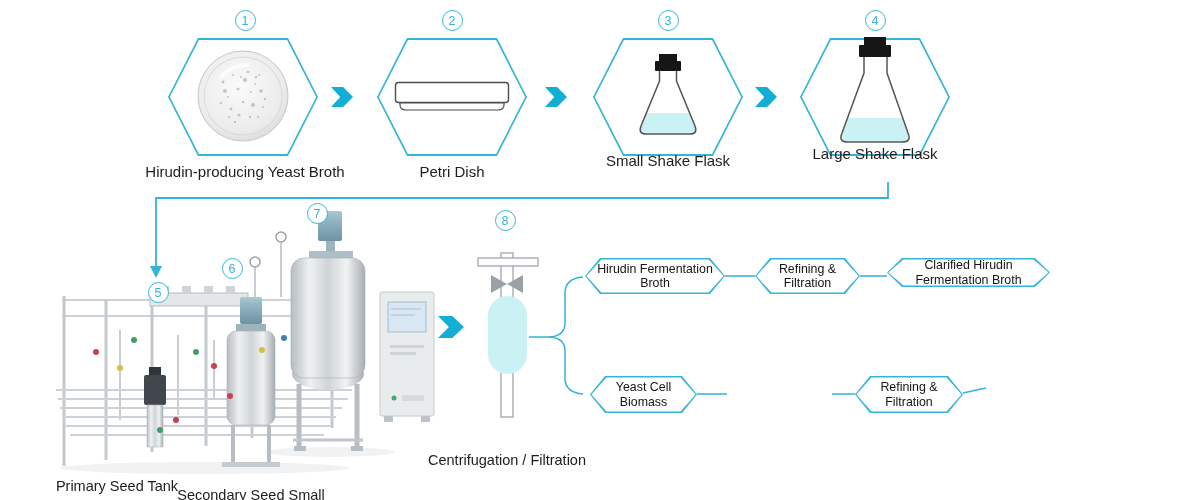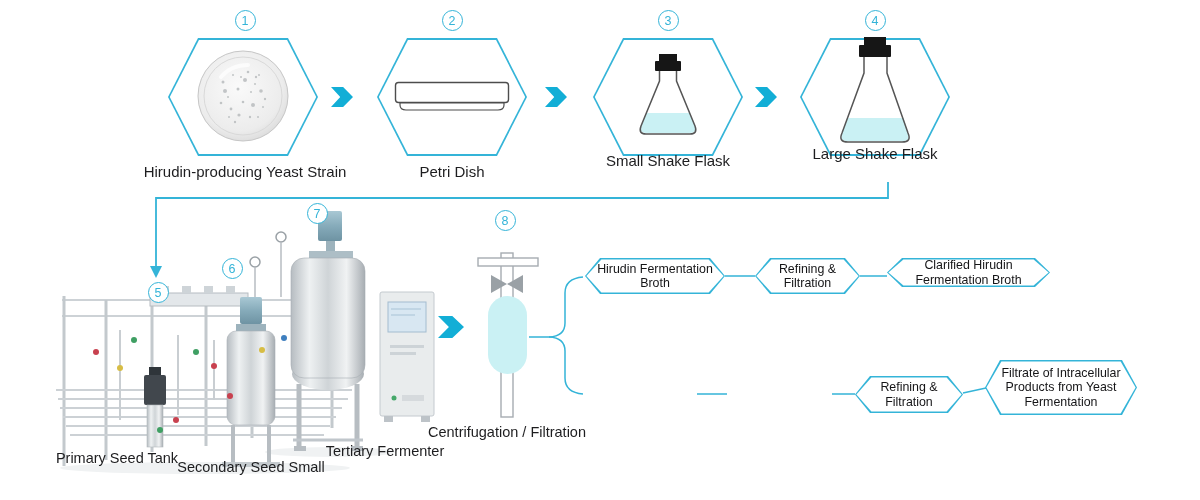--- a/index.html
+++ b/index.html
@@ -15,21 +15,21 @@
     text-align:center;background:#fff;box-sizing:border-box;
   }
   
   .hex{position:absolute;width:150px;height:118px;}
   .hex .hb,.hex .hf{position:absolute;display:block;
     clip-path:polygon(20% 0,80% 0,100% 50%,80% 100%,20% 100%,0 50%);}
   .hex .hb{inset:0;background:var(--accent,#34b4d8);}
   .hex .hf{inset:1.8px;background:#fff;}
   .hex .hc{position:absolute;inset:0;display:flex;align-items:center;justify-content:center;}
   .stage-label{position:absolute;width:240px;text-align:center;font-size:15px;color:var(--text,#1d1d1f);}
-  .equip-label{position:absolute;width:220px;text-align:center;font-size:14.5px;color:var(--text,#1d1d1f);}
+  .equip-label{position:absolute;width:220px;text-align:center;font-size:14.5px;color:var(--text,#1d1d1f);margin-top:28px;}
   
   .chev{position:absolute;background:var(--arrow,#12aed6);
     clip-path:polygon(0 0,55% 0,100% 50%,55% 100%,0 100%,42% 50%);}
   .chev.small{width:22px;height:20px;}
   .chev.big{width:26px;height:22px;}
   
   .chip{position:absolute;}
   .chip .b,.chip .f{position:absolute;display:block;
     clip-path:polygon(15px 0,calc(100% - 15px) 0,100% 50%,calc(100% - 15px) 100%,15px 100%,0 50%);}
   .chip .b{inset:0;background:var(--accent,#34b4d8);}
@@ -228,36 +228,35 @@
     <span class="hc" style="transform:translateY(-6px)">
       <svg width="80" height="108" viewBox="0 0 80 108">
         <rect x="29" y="0" width="22" height="8" fill="#161616"></rect>
         <rect x="24" y="8" width="32" height="12" rx="1" fill="#161616"></rect>
         <path d="M12.5,81 L7,96 Q4,104 13,104 L67,104 Q76,104 73,96 L68.5,81 Z" style="fill:var(--fill-light)"></path>
         <path d="M29,20 V36 L7,96 Q3,105 13,105 L67,105 Q77,105 73,96 L52,36 V20" fill="none" stroke="#555555" stroke-width="1.5"></path>
       </svg>
     </span>
   </div>
 
-  <div class="stage-label" style="left:125px;top:163px">Hirudin-producing Yeast Strain</div>
+  <div class="stage-label" style="left:125px;top:163px">Hirudin-producing Yeast Broth</div>
   <div class="stage-label" style="left:332px;top:163px">Petri Dish</div>
   <div class="stage-label" style="left:548px;top:152px">Small Shake Flask</div>
   <div class="stage-label" style="left:755px;top:145px">Large Shake Flask</div>
 
   <i class="chev small" style="left:331px;top:87px"></i>
   <i class="chev small" style="left:545px;top:87px"></i>
   <i class="chev small" style="left:755px;top:87px"></i>
   <i class="chev big" style="left:438px;top:316px"></i>
 
   <div class="badge" style="left:147.5px;top:281.5px">5</div>
   <div class="badge" style="left:221.5px;top:257.5px">6</div>
   <div class="badge" style="left:306.5px;top:202.5px">7</div>
   <div class="equip-label" style="left:7px;top:450px">Primary Seed Tank</div>
   <div class="equip-label" style="left:141px;top:459px">Secondary Seed Small</div>
-  <div class="equip-label" style="left:275px;top:443px">Tertiary Fermenter</div>
 
   <div class="badge" style="left:494.5px;top:209.5px">8</div>
   <div class="equip-label" style="left:397px;top:424px;width:220px">Centrifugation / Filtration</div>
 
   <div class="chip" style="left:585px;top:258px;width:140px;height:36px">
     <i class="b"></i>
       <i class="f"></i>
     <span class="t">Hirudin Fermentation
 Broth</span>
   </div>
@@ -267,27 +266,26 @@
     <span class="t">Refining &amp;
 Filtration</span>
   </div>
   <div class="chip" style="left:887px;top:258px;width:163px;height:29px">
     <i class="b"></i>
       <i class="f"></i>
     <span class="t">Clarified Hirudin
 Fermentation Broth</span>
   </div>
 
+  <div class="chip" style="left:590px;top:376px;width:107px;height:37px">
+    <i class="b"></i>
+      <i class="f"></i>
+    <span class="t">Yeast Cell
+Biomass</span>
+  </div>
   <div class="chip" style="left:855px;top:376px;width:108px;height:37px">
     <i class="b"></i>
       <i class="f"></i>
     <span class="t">Refining &amp;
 Filtration</span>
   </div>
-  <div class="chip" style="left:985px;top:360px;width:152px;height:55px">
-    <i class="b"></i>
-      <i class="f"></i>
-    <span class="t">Filtrate of Intracellular
-Products from Yeast
-Fermentation</span>
-  </div>
 
 </div>
 
 </body></html>

